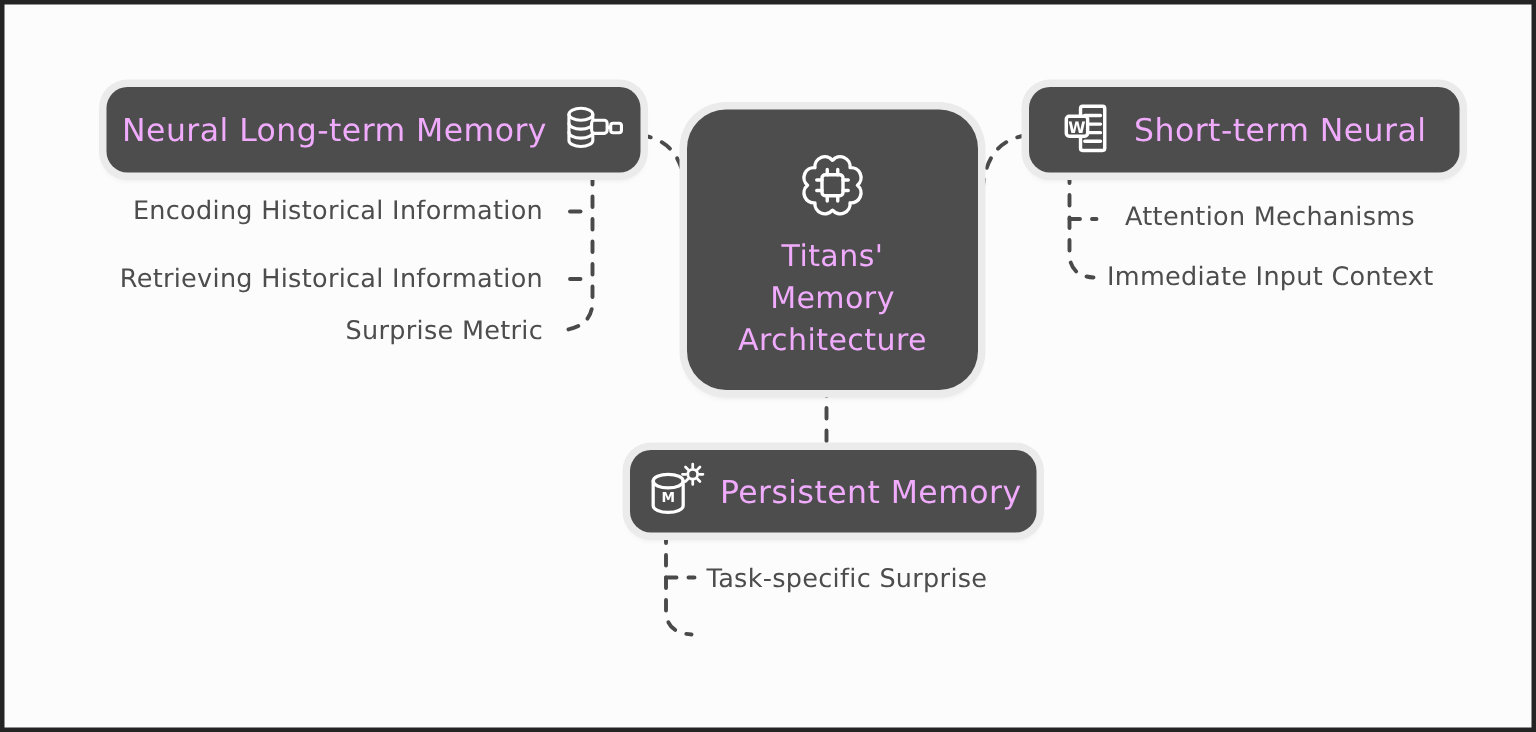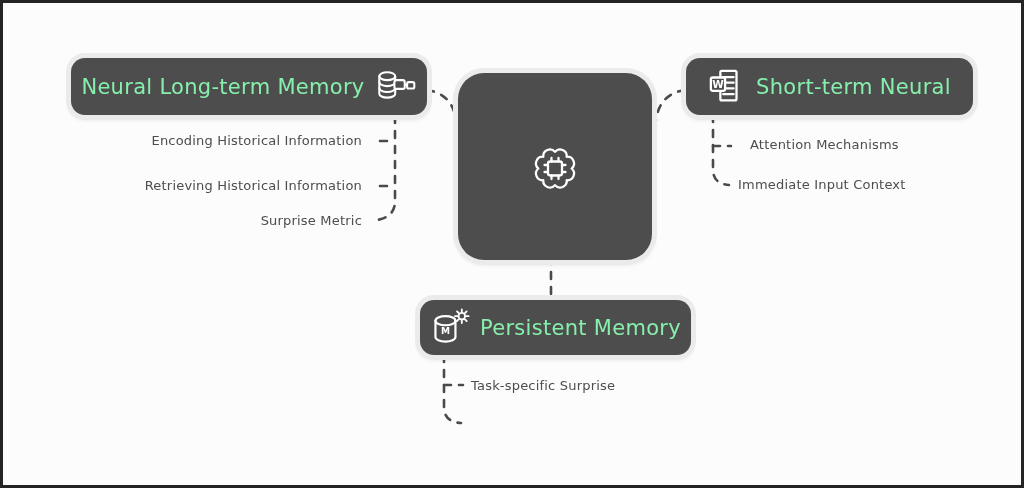--- a/index.html
+++ b/index.html
@@ -14,39 +14,39 @@
   }
   svg.connectors{position:absolute;left:0;top:0;width:1024px;height:488px;pointer-events:none;}
   svg.connectors path{fill:none;stroke:#4a4a4a;stroke-width:2.6;stroke-dasharray:7 8;stroke-linecap:round;}
 
   .node{
     position:absolute;
     background:#4d4d4d;
     border-radius:14px;
     box-shadow:0 0 0 5px #ebebeb, 0 3px 6px rgba(0,0,0,.18);
     display:flex;align-items:center;justify-content:center;
-    color:#86efac;
+    color:#f0abfc;
     gap:10px;
   }
   .node .label{font-size:21px;letter-spacing:.3px;white-space:nowrap;}
   .node-neural{left:68px;top:55px;width:356px;height:57px;}
   .node-short{left:683px;top:55px;width:287px;height:57px;}
   .node-persistent{left:417px;top:297px;width:271px;height:55px;}
   .node-center{
     left:455px;top:70px;width:194px;height:183px;
     border-radius:26px;
     flex-direction:column;gap:6px;
     padding-top:4px;
   }
   .center-title{display:flex;flex-direction:column;align-items:center;line-height:28px;font-size:20px;letter-spacing:.3px;}
 
   .child-label{
     position:absolute;
     color:#4d4d4d;
-    font-size:13px;
+    font-size:17px;
     letter-spacing:.2px;
     white-space:nowrap;
     line-height:26px;
   }
   .align-r{text-align:right;}
   .c-enc{right:659px;top:125px;}
   .c-ret{right:659px;top:170px;}
   .c-sur{right:659px;top:205px;}
   .c-att{left:747px;top:129px;}
   .c-imm{left:735px;top:169px;}
@@ -73,20 +73,25 @@
     <path d="M 441 352 V 404 Q 441 419 458 420"></path>
     <path d="M 441 382 H 460"></path>
   </svg>
 
   <div class="node node-center">
     <svg class="icon-svg" width="56" height="53" viewBox="0 0 64 60" fill="none" stroke="#ffffff" stroke-width="2.6" stroke-linecap="round" stroke-linejoin="round">
       <path d="M32 11 A7.6 7.6 0 0 1 45.4 16.6 A7.6 7.6 0 0 1 51 30 A7.6 7.6 0 0 1 45.4 43.4 A7.6 7.6 0 0 1 32 49 A7.6 7.6 0 0 1 18.6 43.4 A7.6 7.6 0 0 1 13 30 A7.6 7.6 0 0 1 18.6 16.6 A7.6 7.6 0 0 1 32 11 Z"></path>
       <rect x="24" y="22" width="16" height="16" rx="2.5"></rect>
       <path d="M28 22 V18 M36 22 V18 M28 38 V42 M36 38 V42 M24 26 H20 M24 34 H20 M40 26 H44 M40 34 H44"></path>
     </svg>
+    <div class="center-title">
+      <span>Titans'</span>
+      <span>Memory</span>
+      <span>Architecture</span>
+    </div>
   </div>
 
   <div class="node node-neural">
     <span class="label">Neural Long-term Memory</span>
     <svg class="icon-svg" width="42" height="35" viewBox="0 0 52 44" fill="none" stroke="#ffffff" stroke-width="2.6" stroke-linecap="round" stroke-linejoin="round">
       <path d="M5 9 V31 a10 5 0 0 0 20 0 V9"></path>
       <ellipse cx="15" cy="9" rx="10" ry="5"></ellipse>
       <path d="M5 16.5 a10 5 0 0 0 20 0"></path>
       <path d="M5 24 a10 5 0 0 0 20 0"></path>
       <path d="M37 20 H42"></path>

